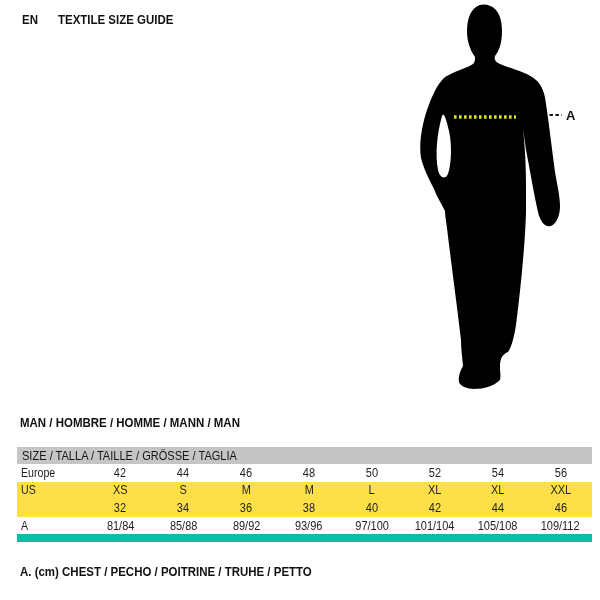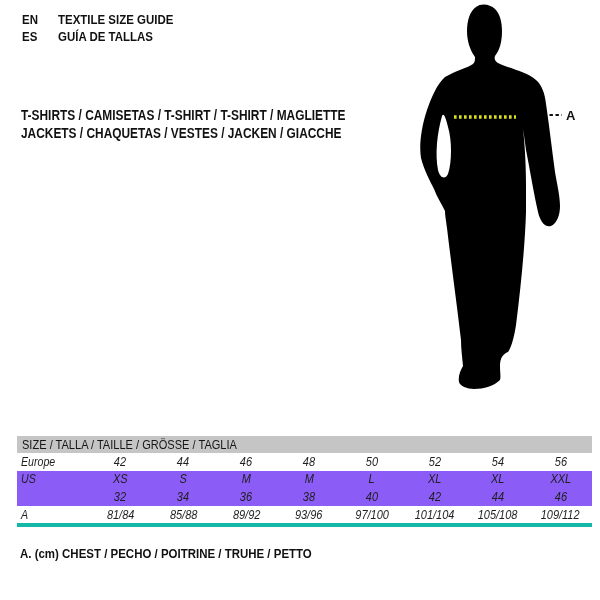--- a/index.html
+++ b/index.html
@@ -18,50 +18,42 @@
   
   .cats { position:absolute; left:21px; top:106px; font-weight:bold; font-size:14px; line-height:18px; }
 
   
   .figure { position:absolute; left:390px; top:0; }
 
   
   .gender { position:absolute; left:20px; top:414px; font-weight:bold; font-size:13.5px; line-height:17px; }
 
   
-  .size-table { position:absolute; left:17px; top:436px; width:575px; border-bottom:4px solid #14b8a6; font-size:12.5px; color:#1f1f1f; }
+  .size-table { position:absolute; left:17px; top:447px; width:575px; border-bottom:8px solid #14b8a6; font-size:12.5px; color:#1f1f1f; }
   .thead { height:17px; line-height:17px; background:#c5c5c5; padding-left:5px; font-size:13px; color:#161616; }
-  .trow  { display:flex; height:17.6px; align-items:center;font-style:italic; }
-  .trow.alt { background:#8b5cf6; }
+  .trow  { display:flex; height:17.6px; align-items:center; }
+  .trow.alt { background:#fde047; }
   .tlabel { width:68px; padding-left:4px; }
   .tcell  { flex:1; text-align:center; }
 
   
-  .footnote { position:absolute; left:20px; top:546px; font-weight:bold; font-size:13.5px; }
+  .footnote { position:absolute; left:20px; top:564px; font-weight:bold; font-size:13.5px; }
 </style>
 </head>
 <body>
 
 <div class="page">
 
   <div class="lang-list">
     <div class="lang-row">
       <span class="lang-code cond">EN</span>
       <span class="cond">TEXTILE SIZE GUIDE</span>
     </div>
-    <div class="lang-row">
-      <span class="lang-code cond">ES</span>
-      <span class="cond">GUÍA DE TALLAS</span>
-    </div>
   </div>
 
-  <div class="cats">
-    <div><span class="cond">T-SHIRTS / CAMISETAS / T-SHIRT / T-SHIRT / MAGLIETTE</span></div>
-    <div><span class="cond">JACKETS / CHAQUETAS / VESTES / JACKEN / GIACCHE</span></div>
-  </div>
 
   <svg class="figure" width="210" height="410" viewBox="0 0 210 410" xmlns="http://www.w3.org/2000/svg">
     <path fill="#000000" d="
       M86 7
       C91 3 100 4 105 9
       C110 14 112 22 112 31
       C112 41 110 50 105 56
       C104 59 105 62 110 64
       C122 69 137 72 146 80
       C152 85 155 94 156 104
@@ -95,20 +87,23 @@
       M52 116
       C47 134 45 154 48 170
       C50 178 55 180 58 174
       C62 162 62 140 58 127
       C56 119 54 112 52 116 Z"></path>
     <line x1="64" y1="117" x2="126" y2="117" stroke="#d9e021" stroke-width="3.4" stroke-dasharray="2.6,2.4"></line>
     <line x1="159.5" y1="115" x2="172" y2="115" stroke="#111111" stroke-width="2" stroke-dasharray="3.4,2.6"></line>
     <text x="176" y="120" font-size="13" font-weight="600" fill="#111111">A</text>
   </svg>
 
+  <div class="gender">
+    <span class="cond">MAN / HOMBRE / HOMME / MANN / MAN</span>
+  </div>
 
   <div class="size-table">
     <div class="thead">
       <span class="cond">SIZE / TALLA / TAILLE / GRÖSSE / TAGLIA</span>
     </div>
 
     <div class="trow">
       <span class="tlabel"><span class="cond">Europe</span></span>
       <span class="tcell"><span class="condc">42</span></span>
       <span class="tcell"><span class="condc">44</span></span>

